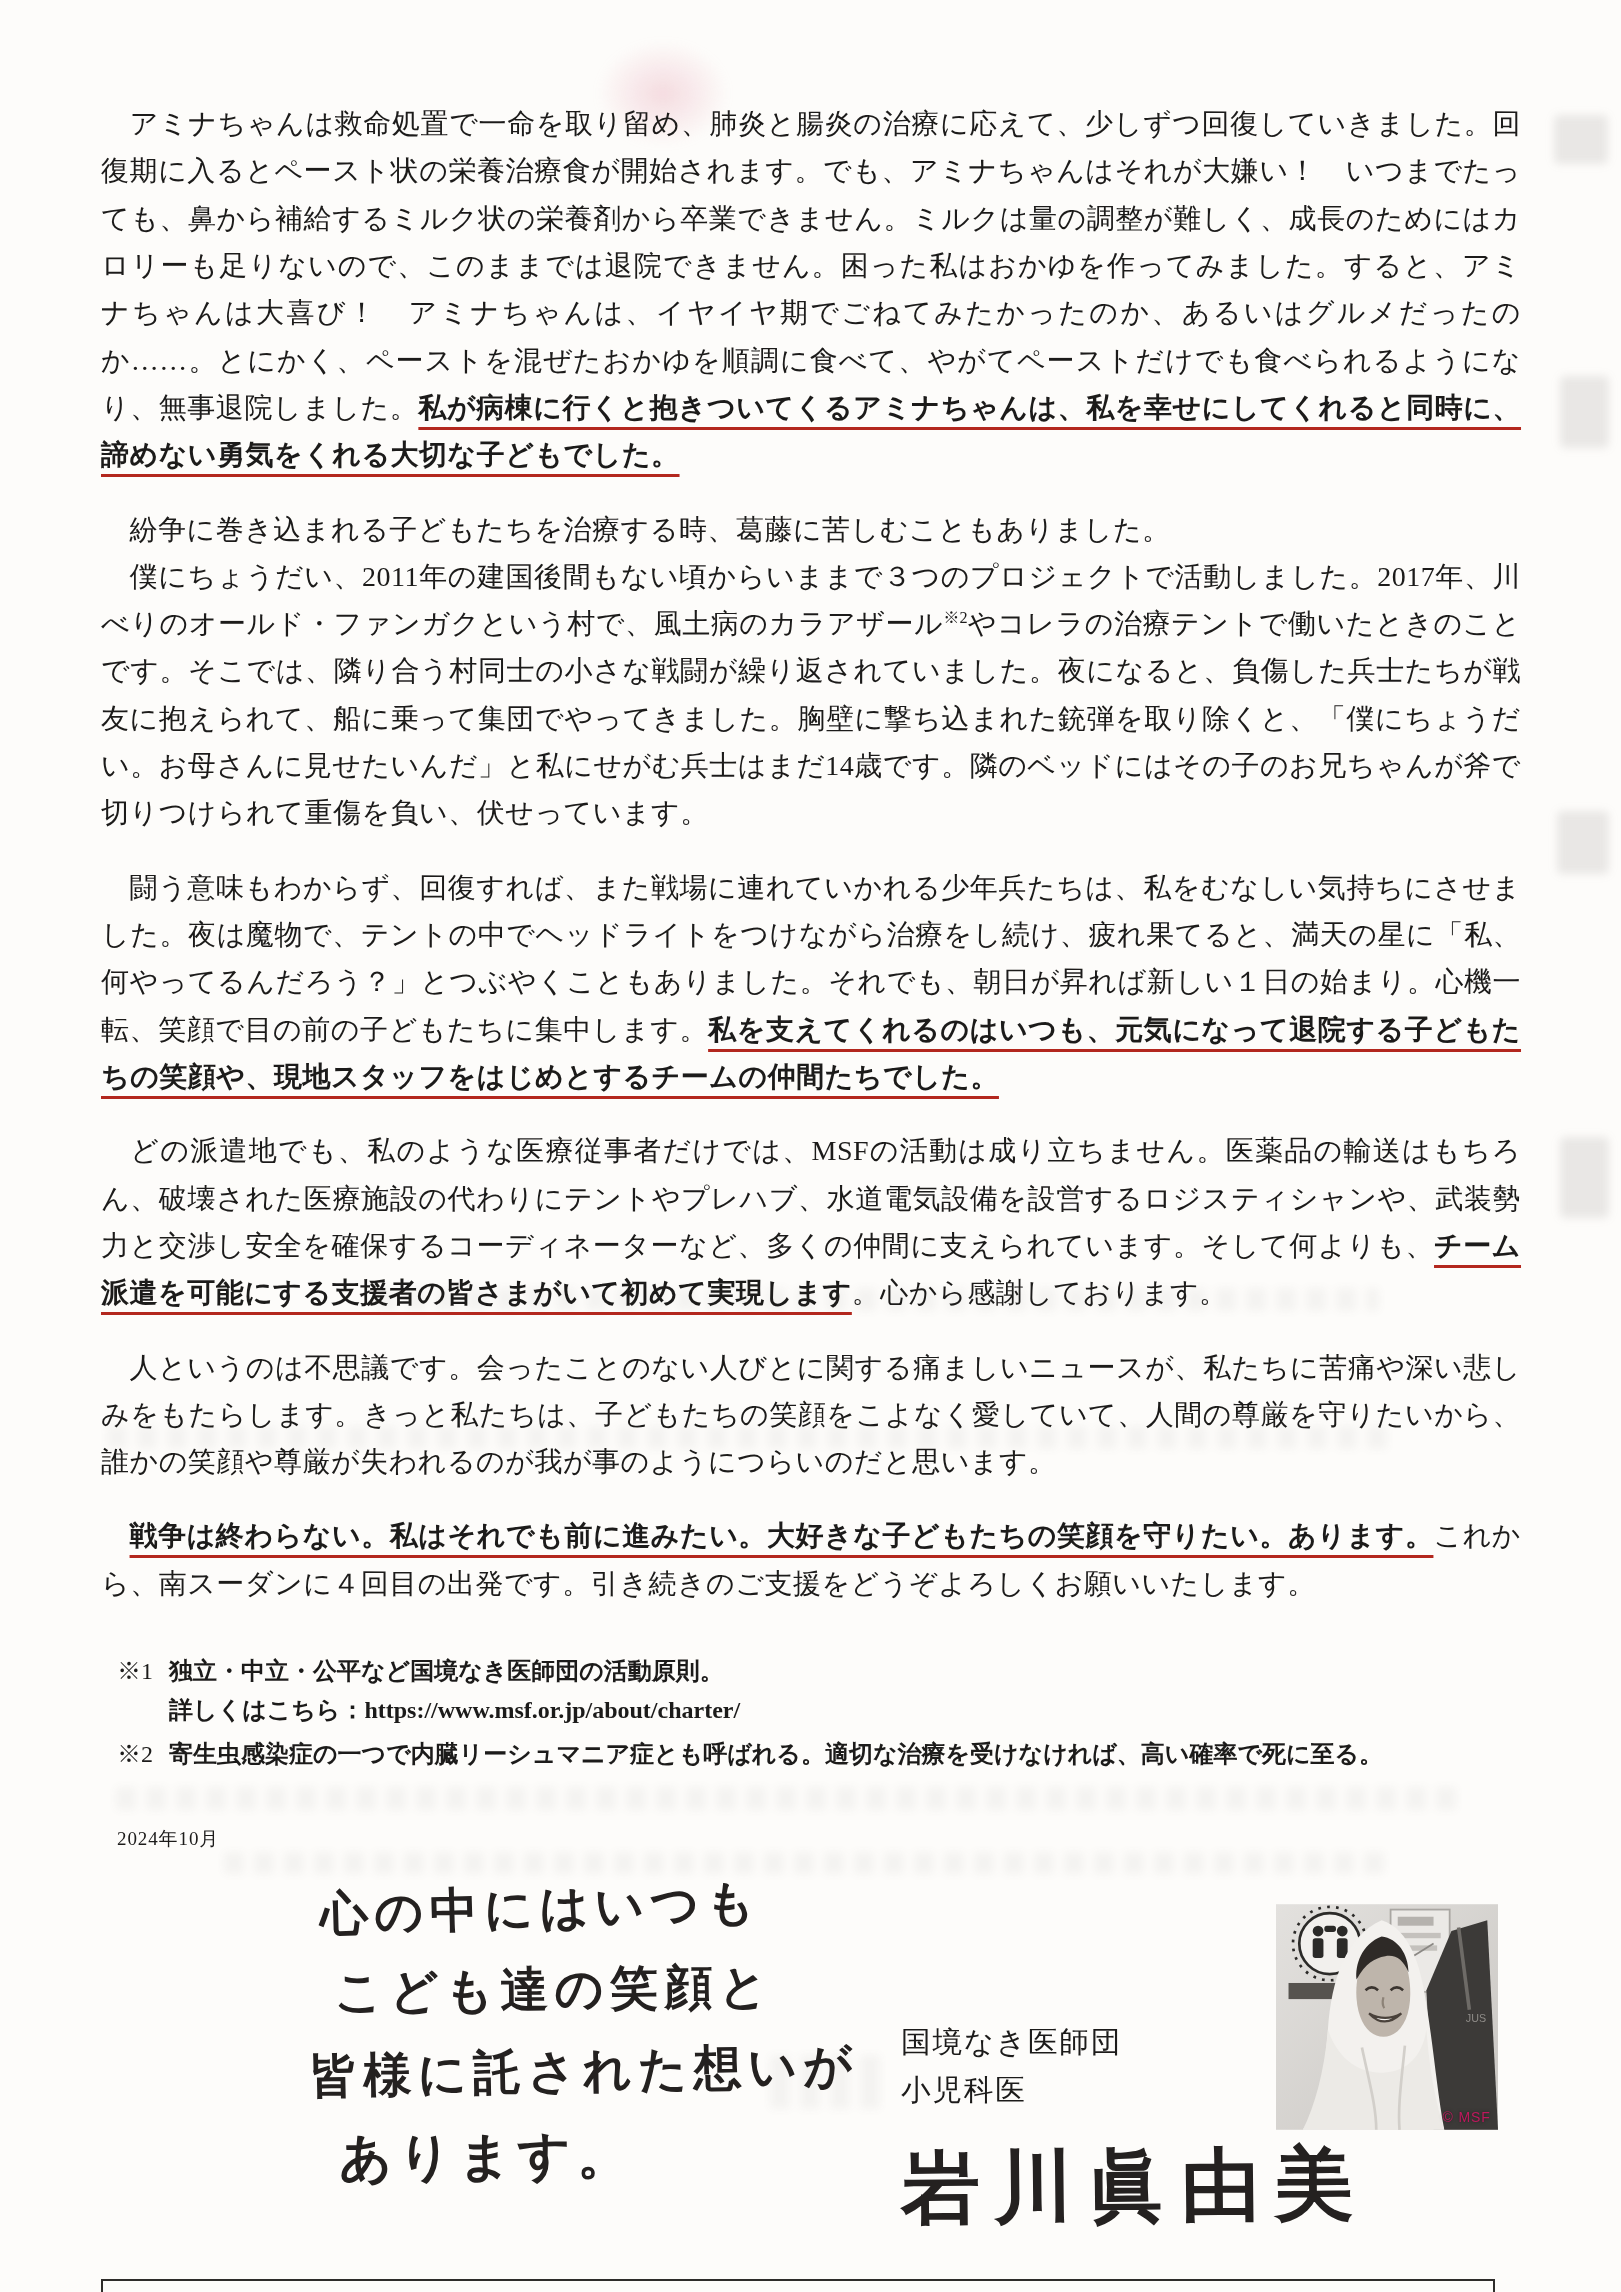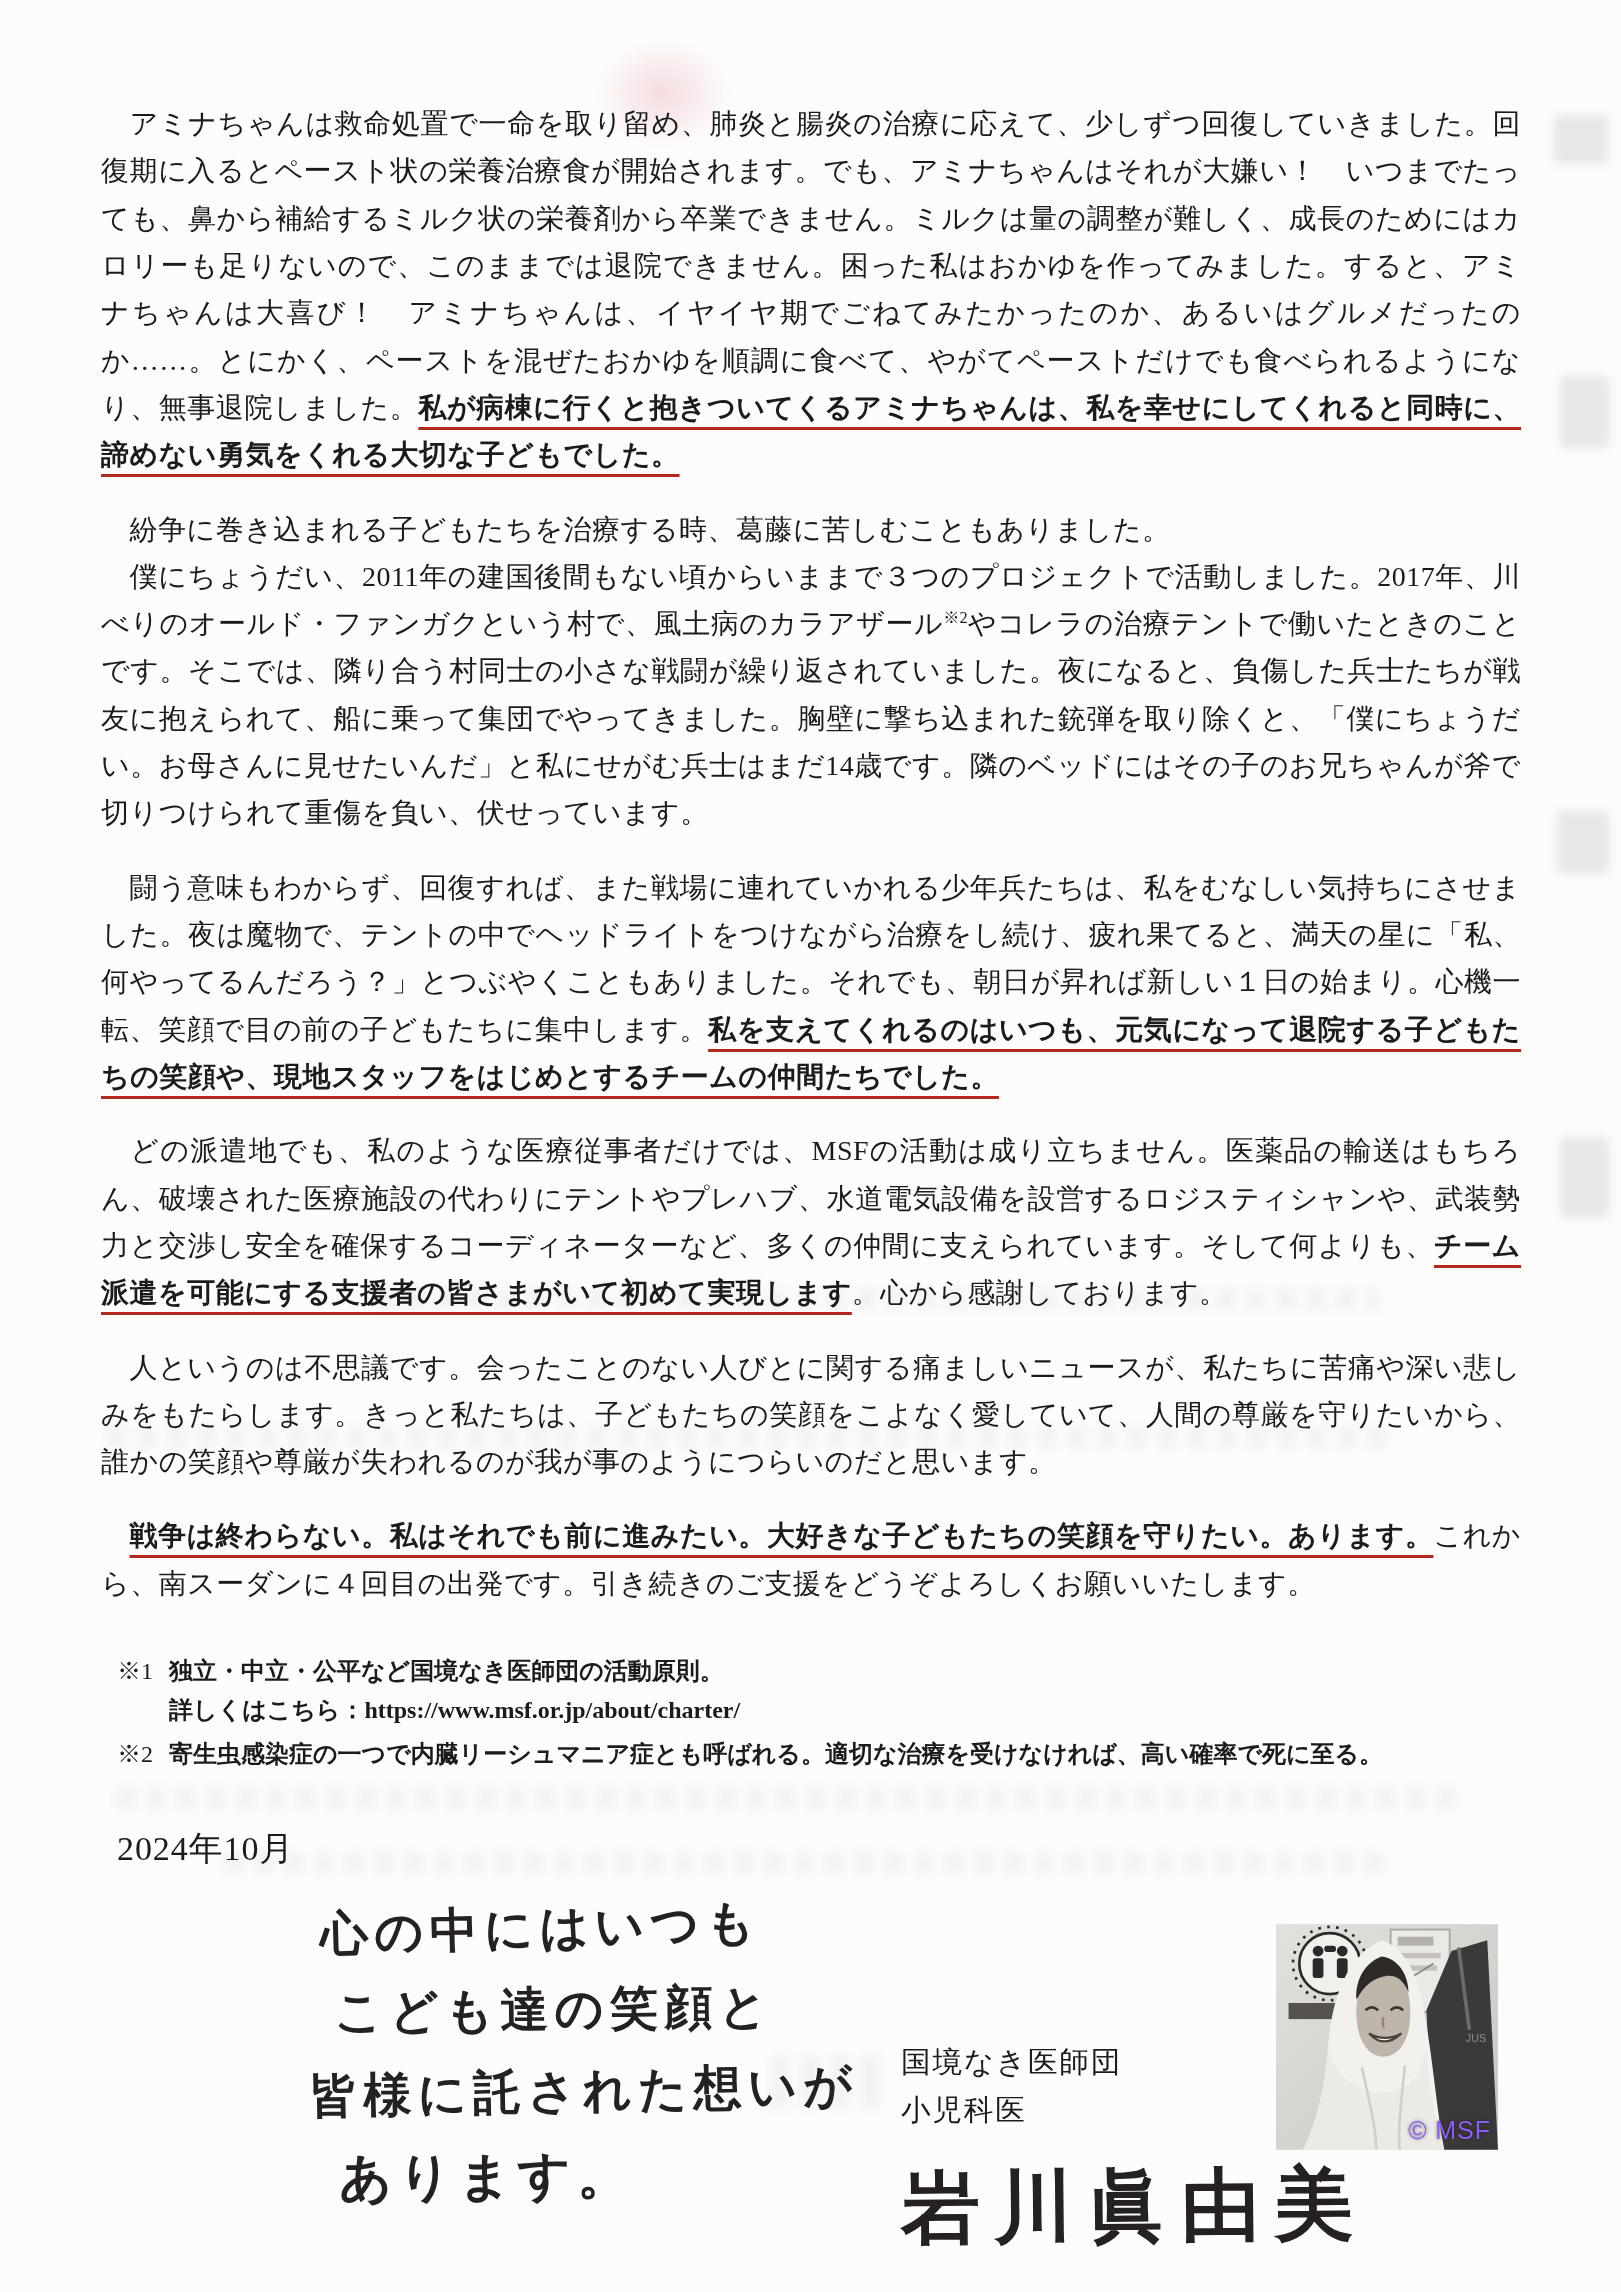--- a/index.html
+++ b/index.html
@@ -36,21 +36,21 @@
     text-decoration-thickness:3.1px;
     text-underline-offset:9.9px;
   }
   .para sup { font-size:58%; vertical-align:super; letter-spacing:0; }
 
   .footnotes { margin-top:45px; font-size:24px; line-height:1.62; }
   .fn-row { display:flex; margin-top:5.4px; }
   .fn-marker { width:52px; flex:0 0 52px; margin-left:16px; }
   .fn-text { flex:1;font-weight:bold; }
 
-  .date { margin-top:52px; margin-left:16px; font-size:34px; letter-spacing:0.9px; }
+  .date { margin-top:52px; margin-left:16px; font-size:19px; letter-spacing:0.9px; }
 
   .closing { position:relative; height:414px; margin-top:7.2px; }
   .handwriting { position:absolute; left:206px; top:16px; width:555px; }
   .hw-line {
     font-family:"DejaVu Sans","Liberation Sans",sans-serif;
     font-weight:bold;
     font-size:48px;
     letter-spacing:6.3px;
     color:#242120;
     white-space:nowrap;
@@ -75,21 +75,21 @@
   }
 
   .photo {
     position:absolute; left:1175px; top:45px;
     width:222px; height:226px;
     margin:0;
   }
   .photo svg { display:block; width:100%; height:100%; }
   .photo .credit {
     position:absolute; right:7.2px; bottom:5.4px;
-    color:#8b5cf6; font-size:25px; letter-spacing:0.9px;
+    color:#be185d; font-size:14px; letter-spacing:0.9px;
     font-family:"Liberation Sans",sans-serif;
     text-shadow:0 0 3.6px rgba(0,0,0,.55);
   }
 
   .notice {
     border:2.2px solid #2e2c2a;
     margin-top:5.4px;
     padding:18px 25px 19.7px 21.5px;
     font-size:25.5px;
     line-height:1.8;

